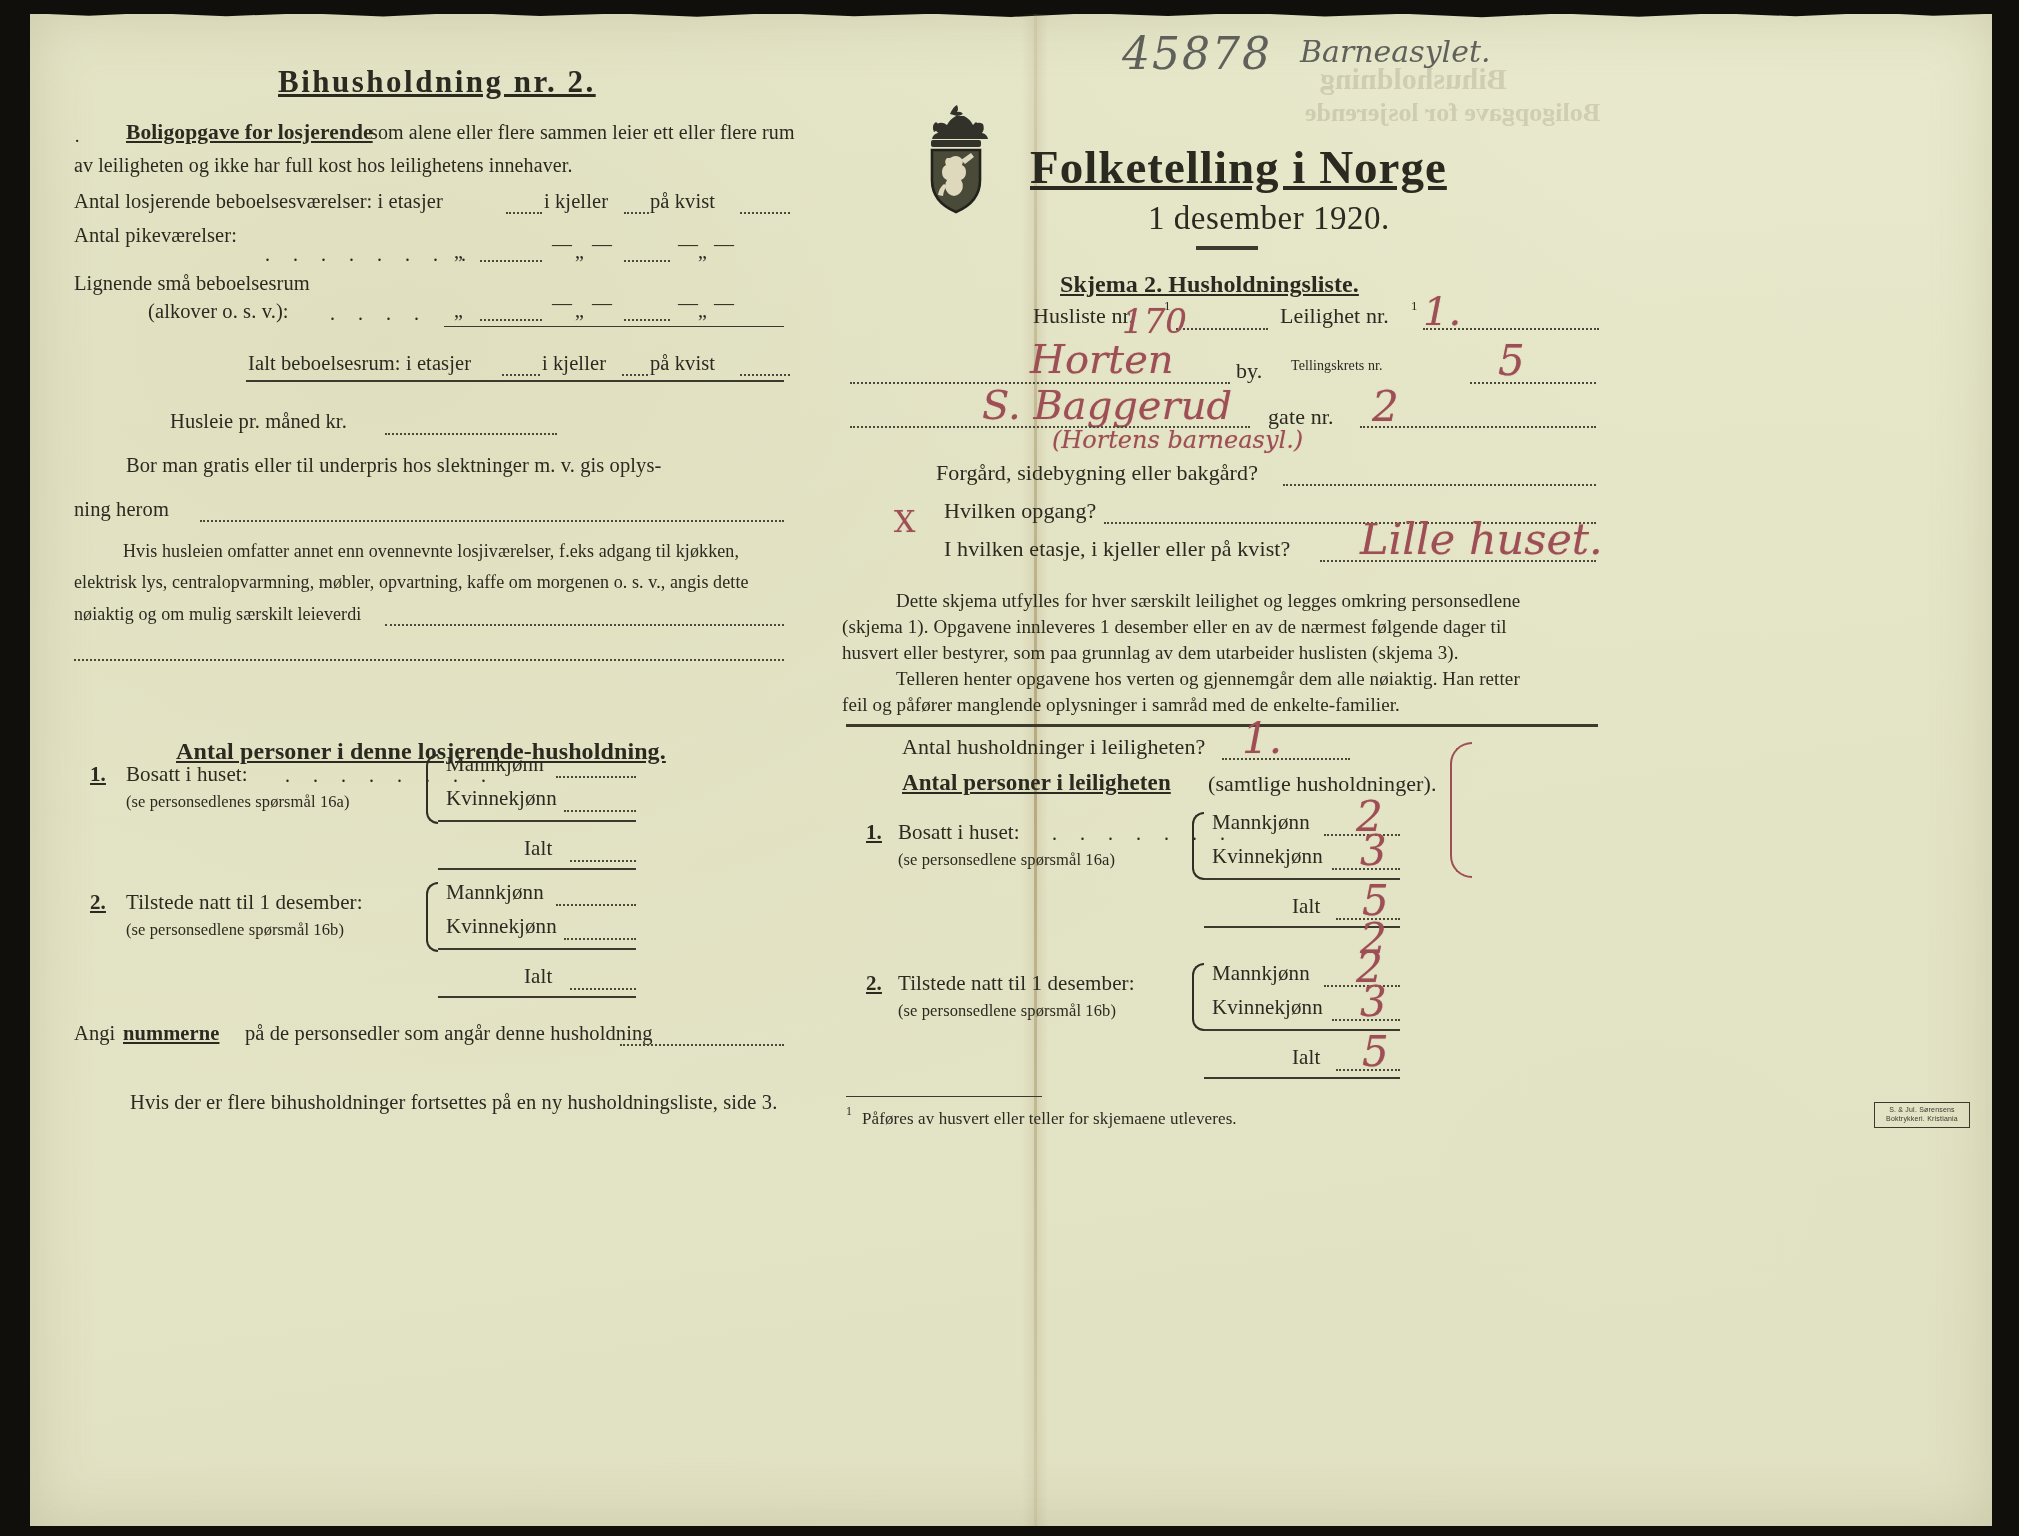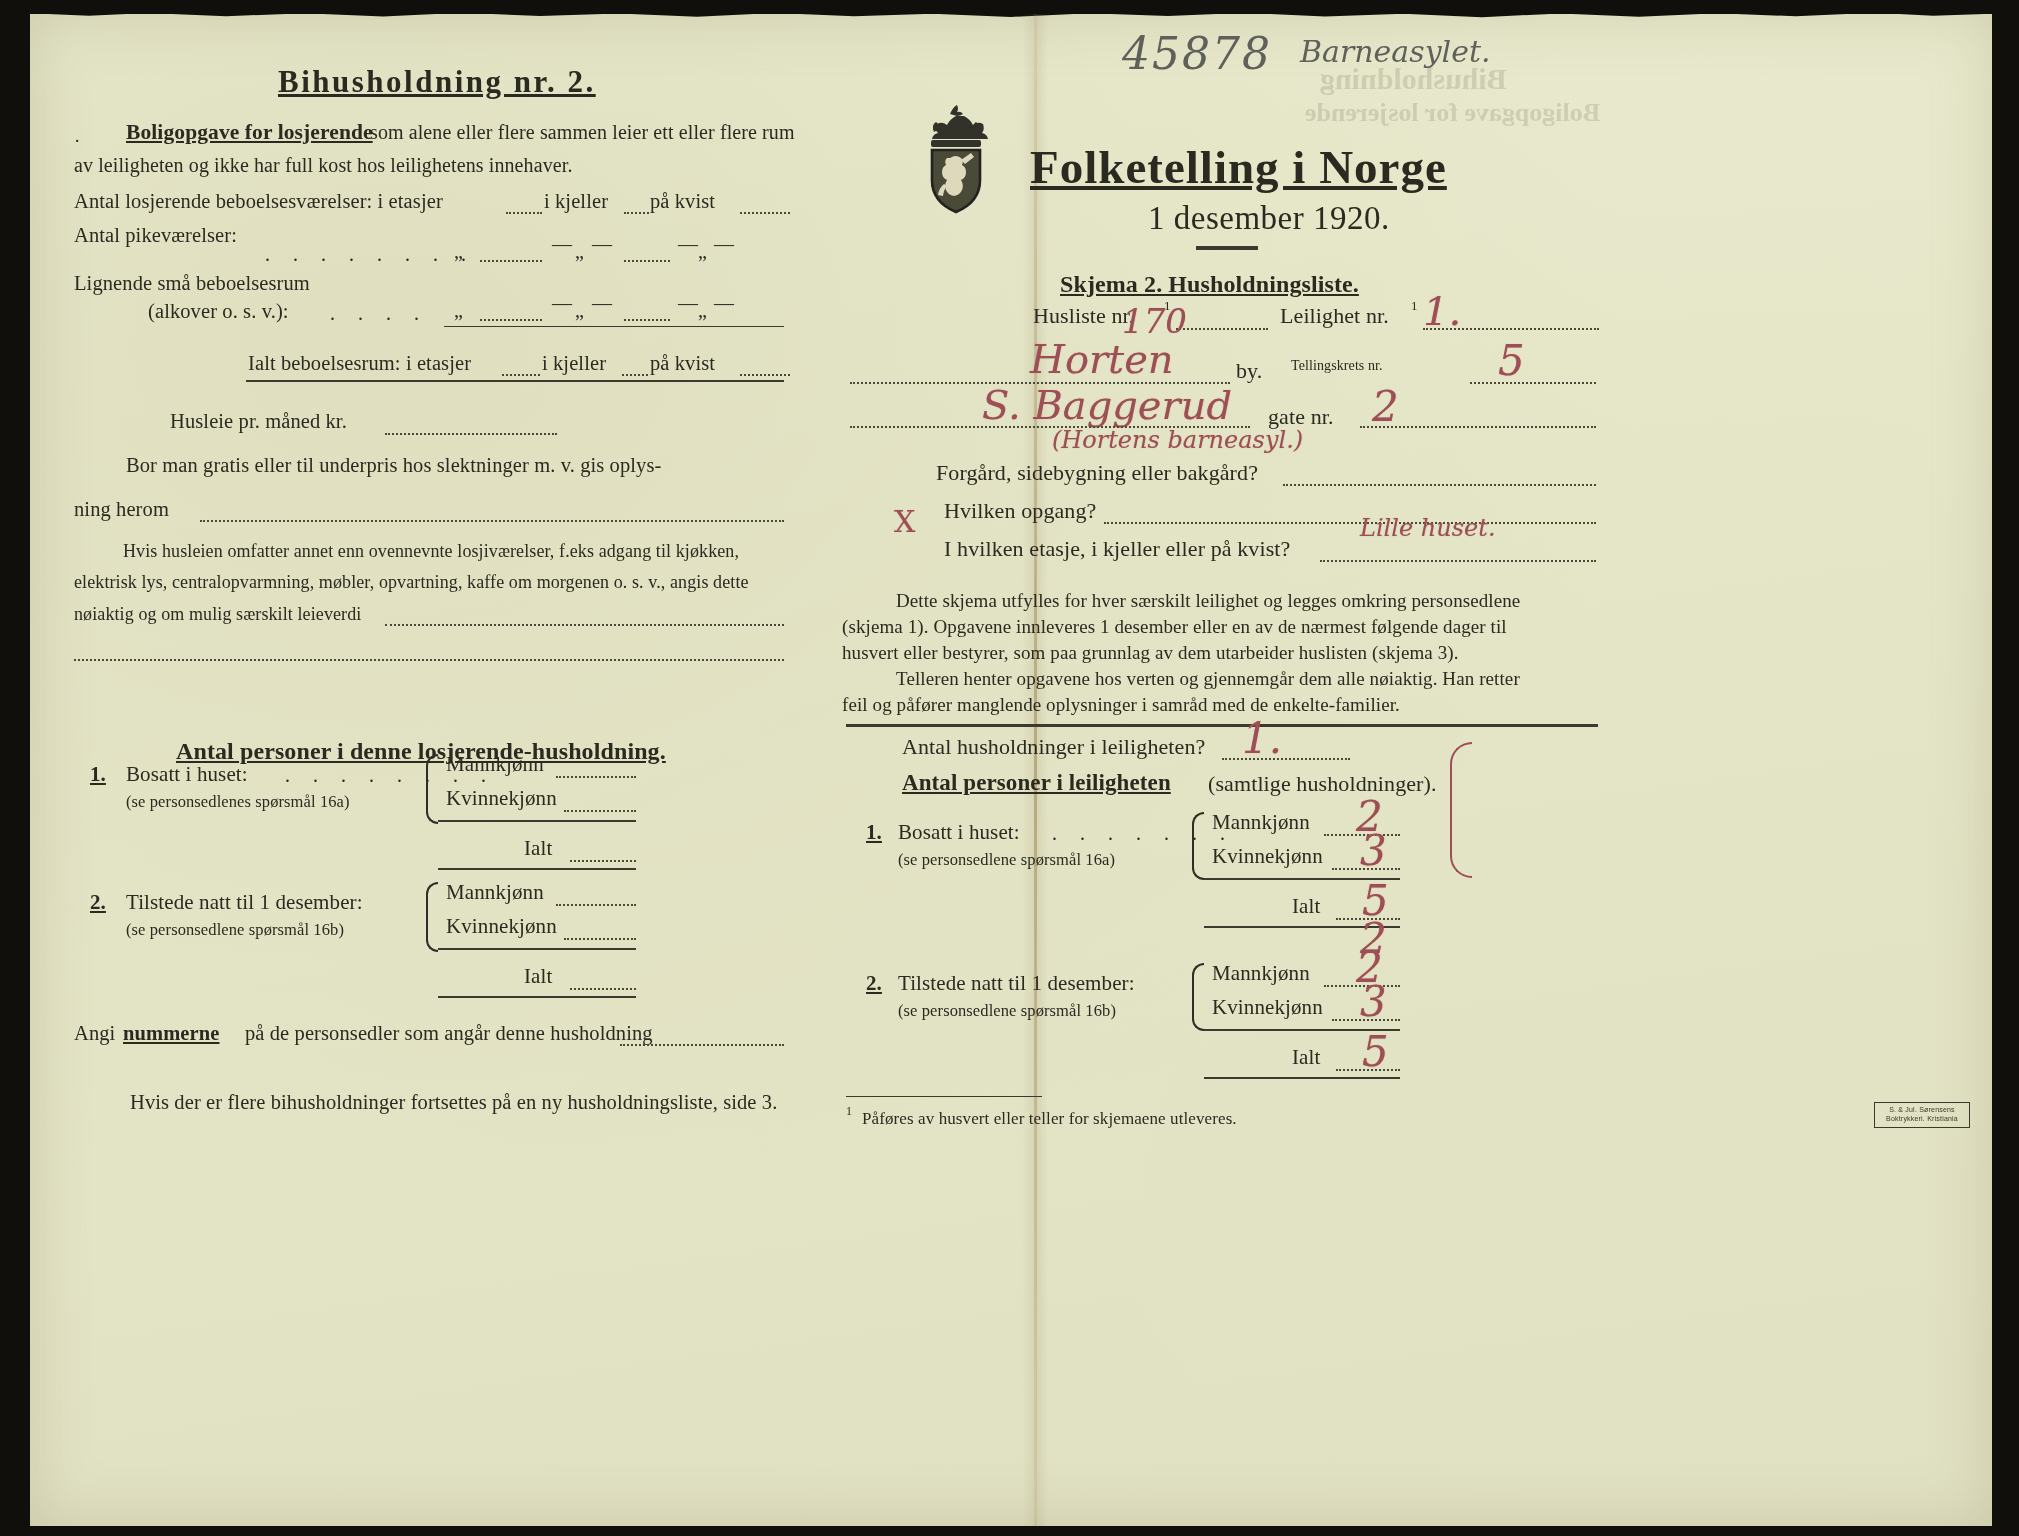--- a/index.html
+++ b/index.html
@@ -271,21 +271,21 @@
     <div class="t" style="left:906px; top:446px; font-size:22px;">Forgård, sidebygning eller bakgård?</div>
     <div class="dots" style="position:absolute; left:1253px; top:470px; width:313px; height:1px;"></div>
 
     <div class="t" style="left:914px; top:484px; font-size:22px;">Hvilken opgang?</div>
     <div class="dots" style="position:absolute; left:1074px; top:508px; width:492px; height:1px;"></div>
 
     <div class="hw" style="left:864px; top:490px; font-size:30px; font-style:normal;">X</div>
 
     <div class="t" style="left:914px; top:522px; font-size:22px;">I hvilken etasje, i kjeller eller på kvist?</div>
     <div class="dots" style="position:absolute; left:1290px; top:546px; width:276px; height:1px;"></div>
-    <div class="hw" style="left:1330px; top:500px; font-size:24px;">Lille huset.</div>
+    <div class="hw" style="left:1330px; top:500px; font-size:43px;">Lille huset.</div>
 
     <div class="t" style="left:866px; top:576px; font-size:19px;">Dette skjema utfylles for hver særskilt leilighet og legges omkring personsedlene</div>
     <div class="t" style="left:812px; top:602px; font-size:19px;">(skjema 1). Opgavene innleveres 1 desember eller en av de nærmest følgende dager til</div>
     <div class="t" style="left:812px; top:628px; font-size:19px;">husvert eller bestyrer, som paa grunnlag av dem utarbeider huslisten (skjema 3).</div>
     <div class="t" style="left:866px; top:654px; font-size:19px;text-align:right;">Telleren henter opgavene hos verten og gjennemgår dem alle nøiaktig. Han retter</div>
     <div class="t" style="left:812px; top:680px; font-size:19px;">feil og påfører manglende oplysninger i samråd med de enkelte-familier.</div>
 
     <div class="ruleline" style="left:816px; top:710px; width:752px; border-top-width:3px;"></div>
 
     <div class="t" style="left:872px; top:720px; font-size:22px;">Antal husholdninger i leiligheten?</div>

